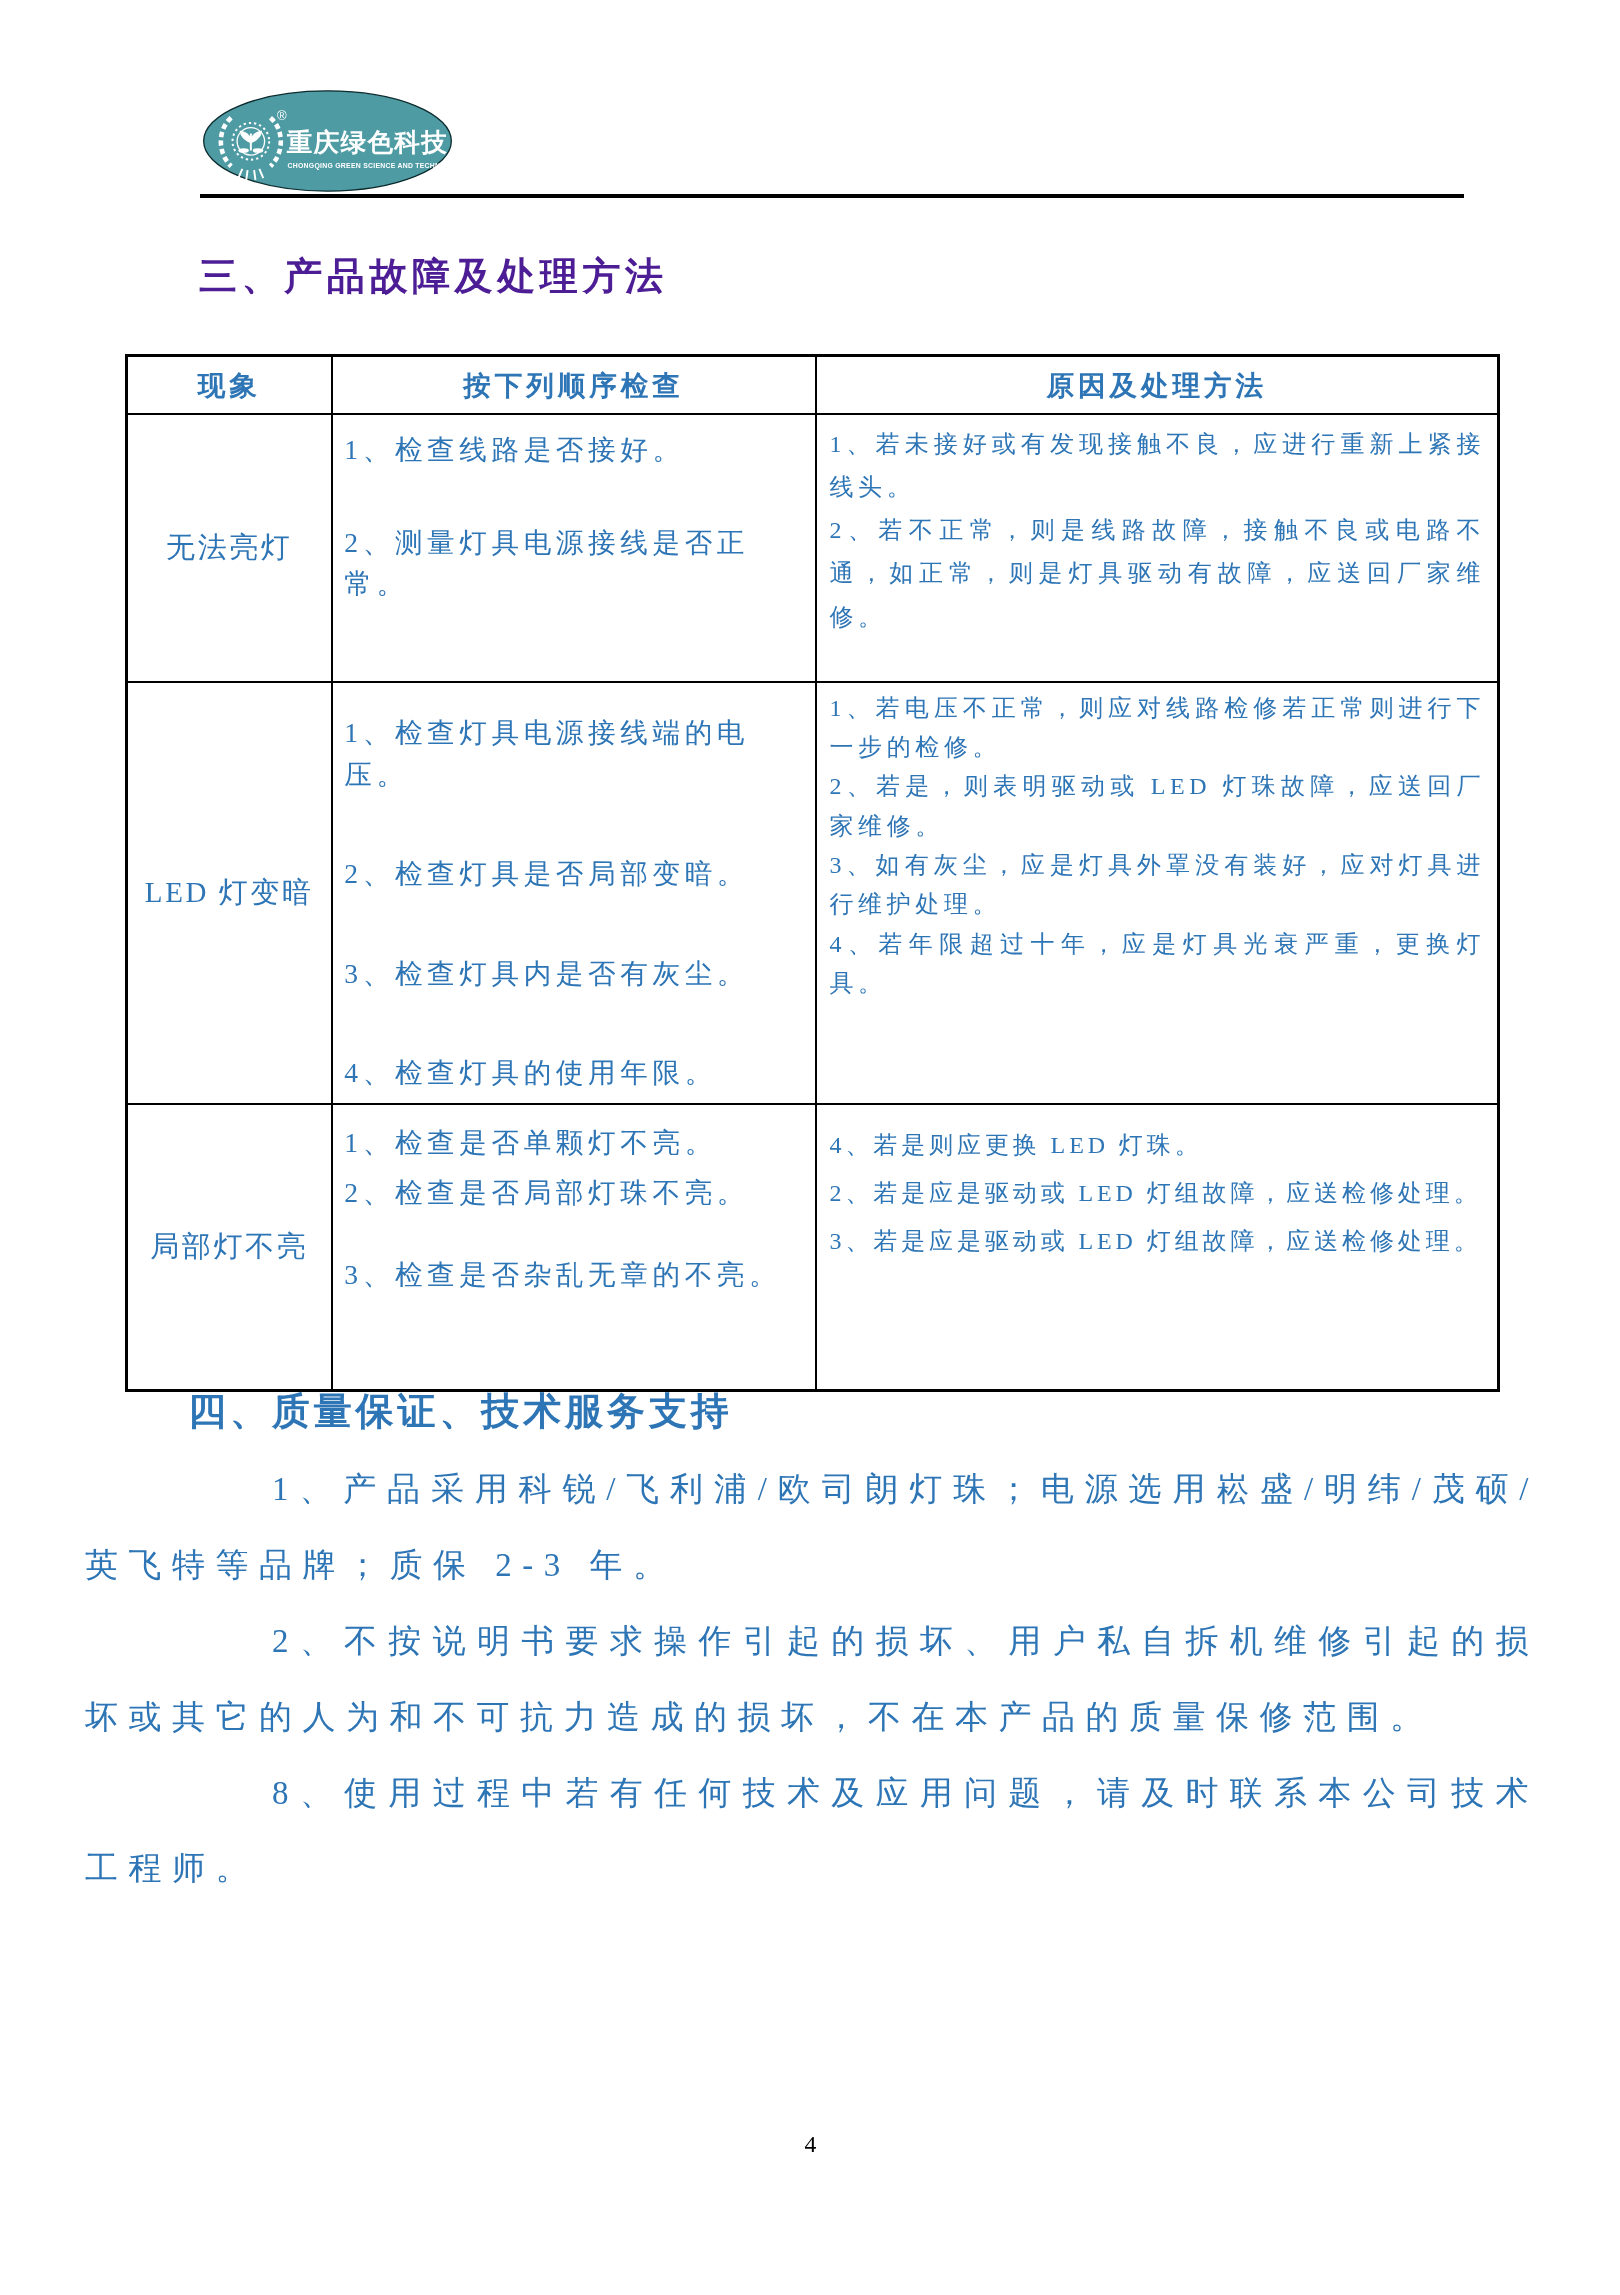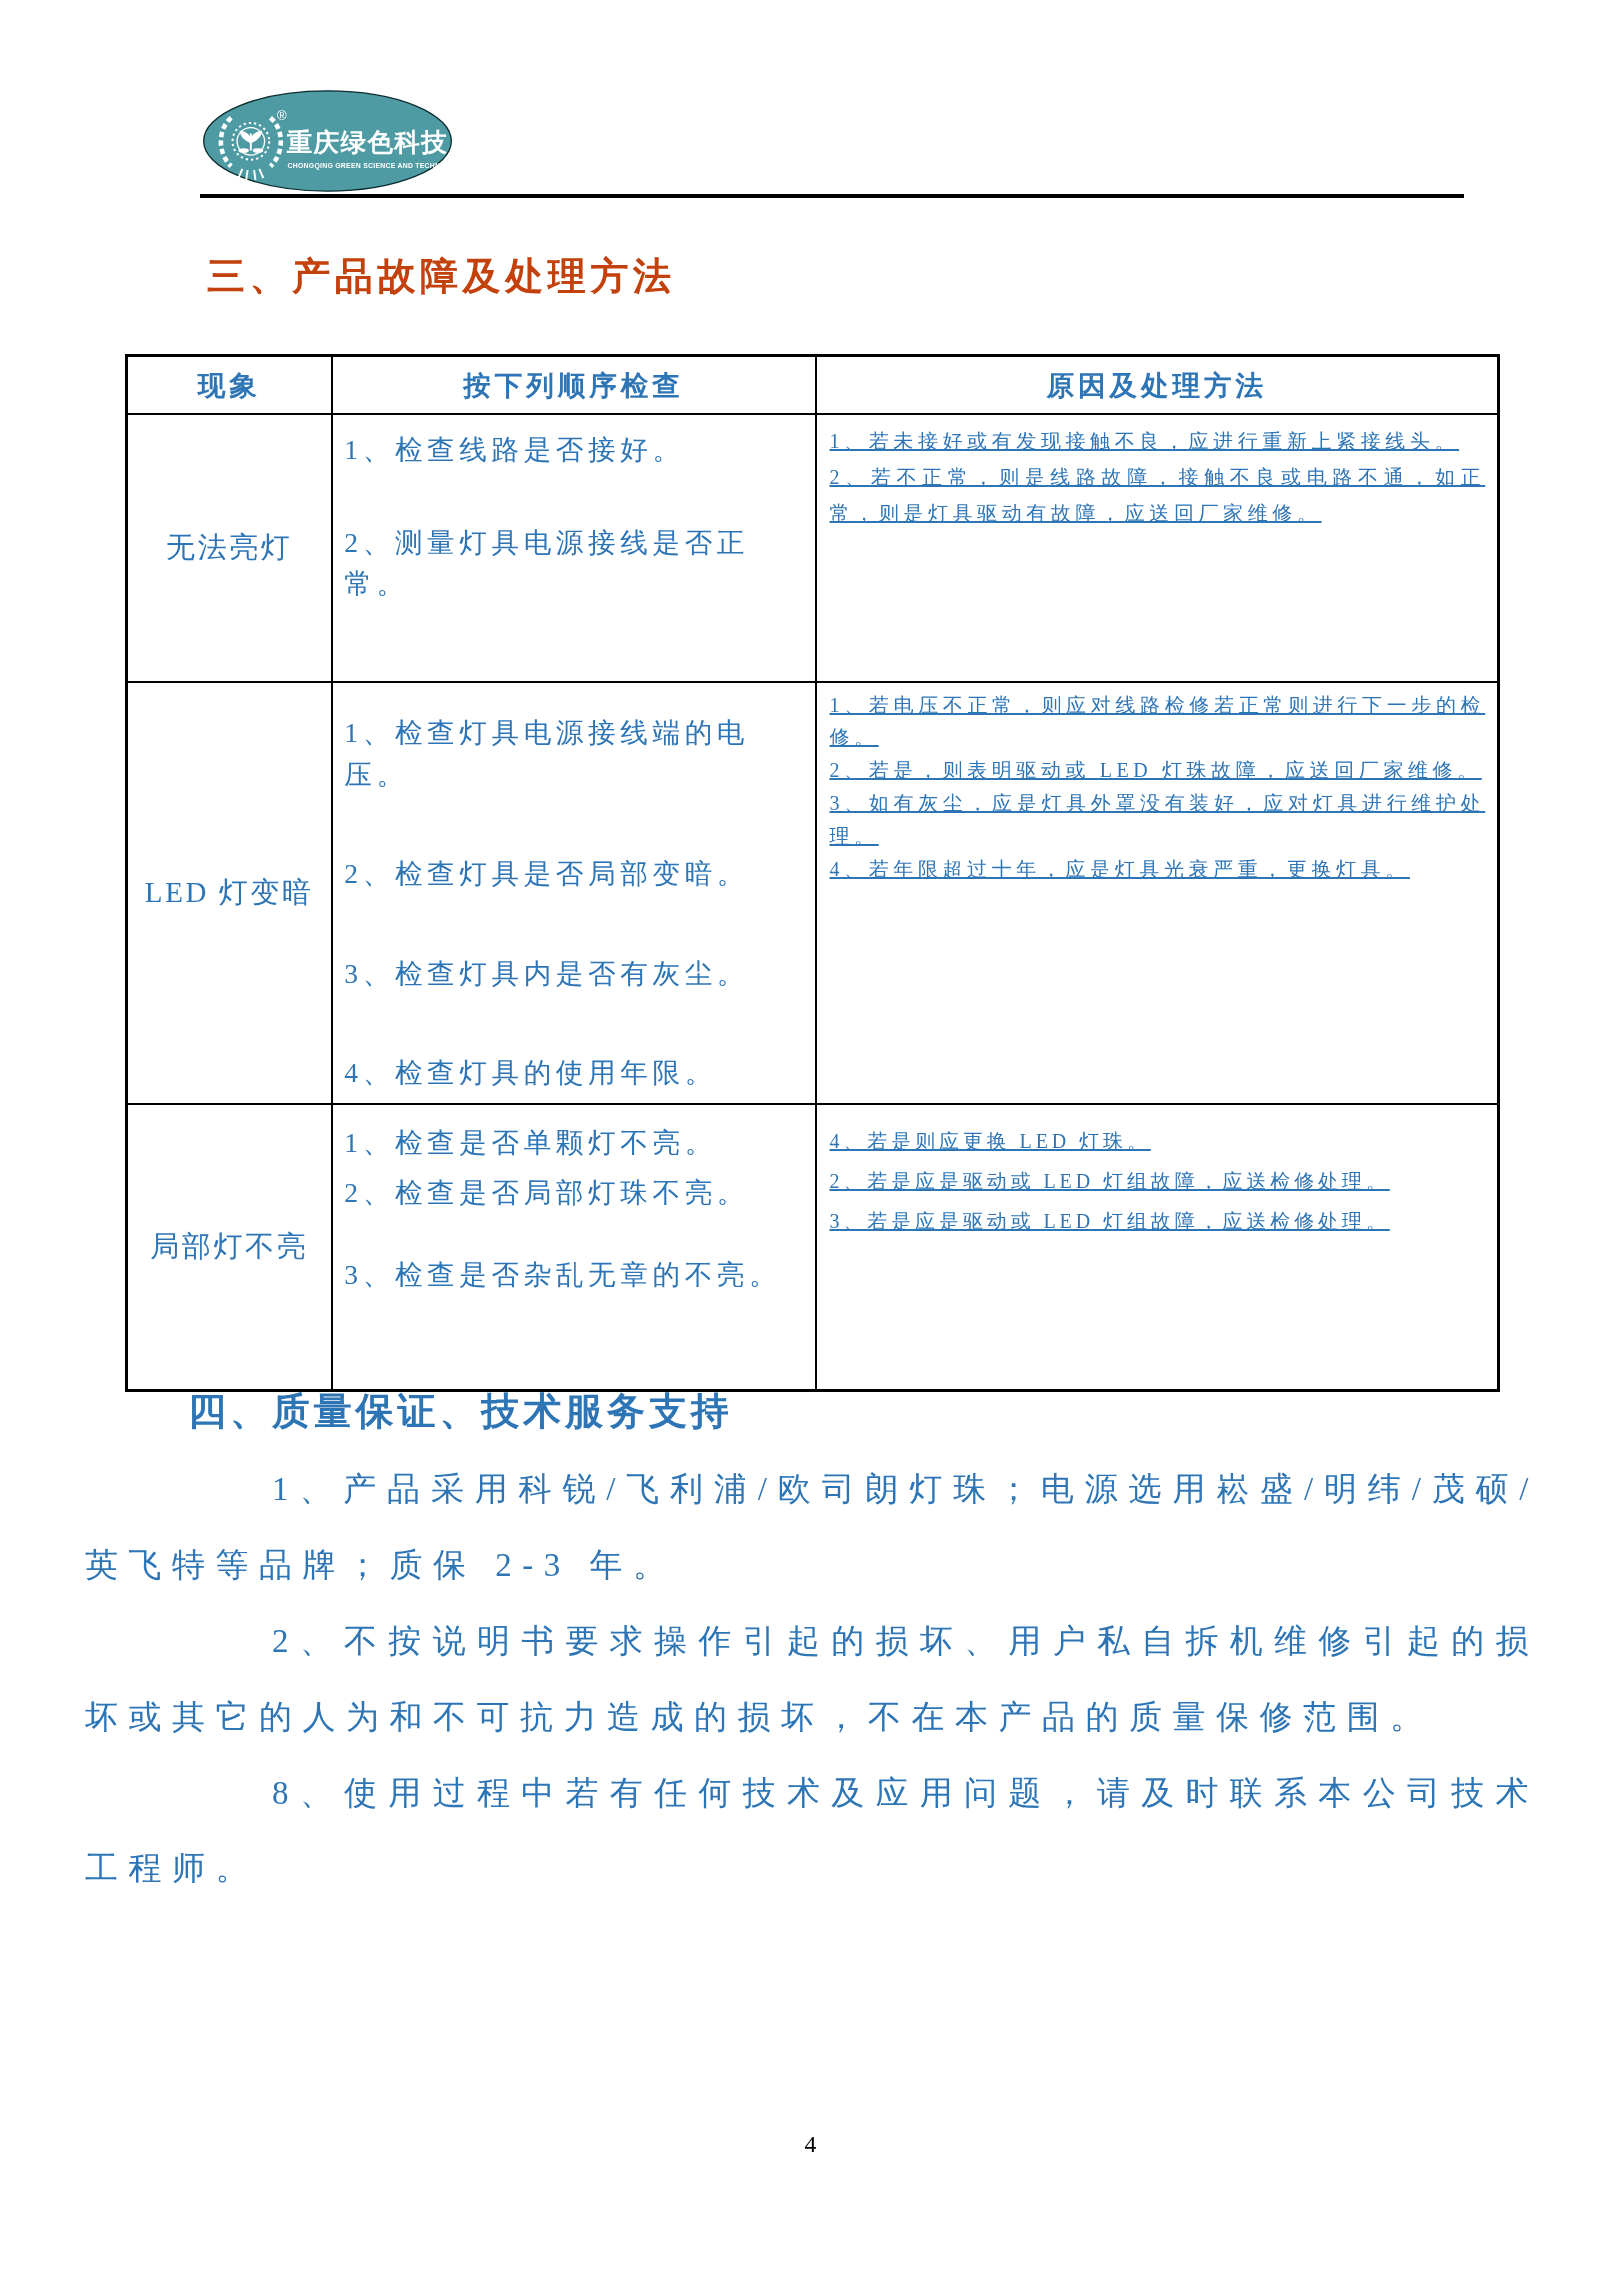--- a/index.html
+++ b/index.html
@@ -10,22 +10,22 @@
     font-family:"Liberation Serif","DejaVu Serif",serif;
     overflow:hidden;
   }
 
   
   .logo { position:absolute; left:203px; top:90px; width:249px; height:102px; }
   .header-rule { position:absolute; left:200px; top:194px; width:1264px; height:3.9px; background:#000; }
 
   
   .sec3-title {
-    position:absolute; left:207px; top:251px;
-    font-size:38px; font-weight:bold; color:#c2410c; letter-spacing:4.6px;
+    position:absolute; left:199px; top:251px;
+    font-size:38px; font-weight:bold; color:#4c1d95; letter-spacing:4.6px;
     white-space:nowrap;
   }
 
   
   table.fault-table {
     position:absolute; left:125px; top:326px;
     width:1372px; border-collapse:collapse; table-layout:fixed;
     border:3.3px solid #000;
     color:#2E75B6;
     margin-top:28px;
@@ -42,22 +42,22 @@
   tr.r2 td { height:391px; }
   tr.r3 td { height:267px; }
   td.ph {
     font-size:29px; text-align:center; vertical-align:middle; letter-spacing:2.6px;
   }
   td.ck {
     font-size:27.6px; vertical-align:top; padding:0 6.6px 0 11.8px;
     letter-spacing:4.6px; line-height:1.5;
   }
   td.cs {
-    font-size:20px; vertical-align:top; padding:0 11.8px 0 13px;
-    letter-spacing:4.6px; text-align:justify; text-justify:inter-character;text-decoration:underline;
+    font-size:24px; vertical-align:top; padding:0 11.8px 0 13px;
+    letter-spacing:4.6px; text-align:justify; text-justify:inter-character;
   }
   tr.r1 td.ck { padding-top:14.4px; }
   tr.r2 td.ck { padding-top:29px; }
   tr.r3 td.ck { padding-top:17px; }
   .gap-r1 { margin-top:51px; }
   .gap-r2 { margin-top:58px; }
   .gap-r3-sm { margin-top:7.9px; }
   .gap-r3-lg { margin-top:41px; }
   tr.r1 td.cs { padding-top:7.9px; line-height:1.80; }
   tr.r2 td.cs { padding-top:5.3px;  line-height:1.64; }

